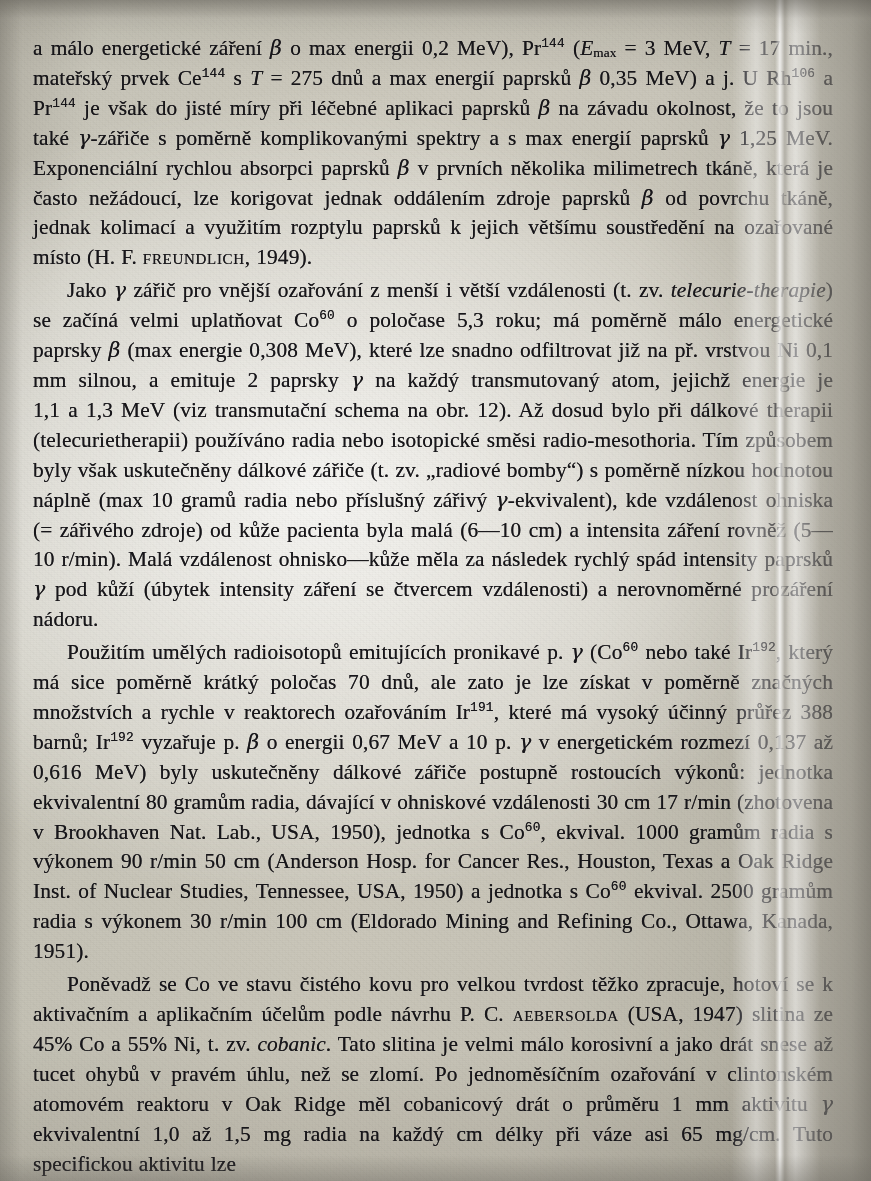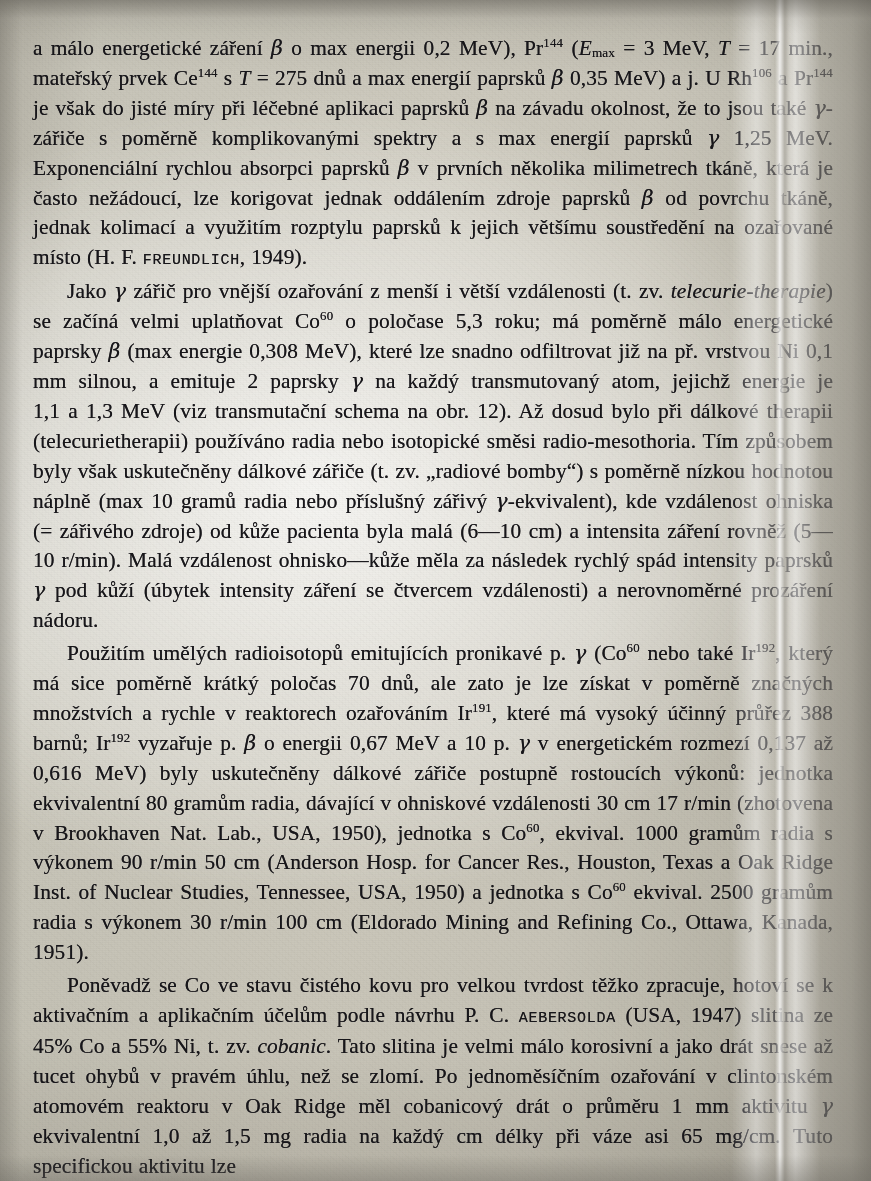--- a/index.html
+++ b/index.html
@@ -82,34 +82,34 @@
     text-shadow: 0 0 0.45px rgba(20,18,22,0.75);
   }
   p.para + p.para { margin-top: 3px; }
   p.indent { text-indent: 34px; }
 
   sup.iso {
     font-size: 0.60em;
     vertical-align: 0.62em;
     letter-spacing: 0.2px;
     line-height: 0;
+    font-family: Liberation Mono, monospace;
   }
   sub.sb {
     font-size: 0.62em;
     vertical-align: -0.18em;
     line-height: 0;
     margin-top: 36px;
   }
   i.it { font-style: italic; }
   span.mathit { font-style: italic; font-family: "Liberation Serif", serif; }
   span.smallcaps {
     font-variant: small-caps;
     text-transform: lowercase;
     letter-spacing: 0.7px;
-    font-family: Liberation Mono, monospace;
   }
   span.gk { font-family: "DejaVu Serif", serif; font-style: italic; font-size: 0.96em; }
   span.pct { white-space: nowrap; }
   span.nb { white-space: nowrap; margin-top: 48px; }
 </style>
 </head>
 <body>
 
 <div id="page">
 

